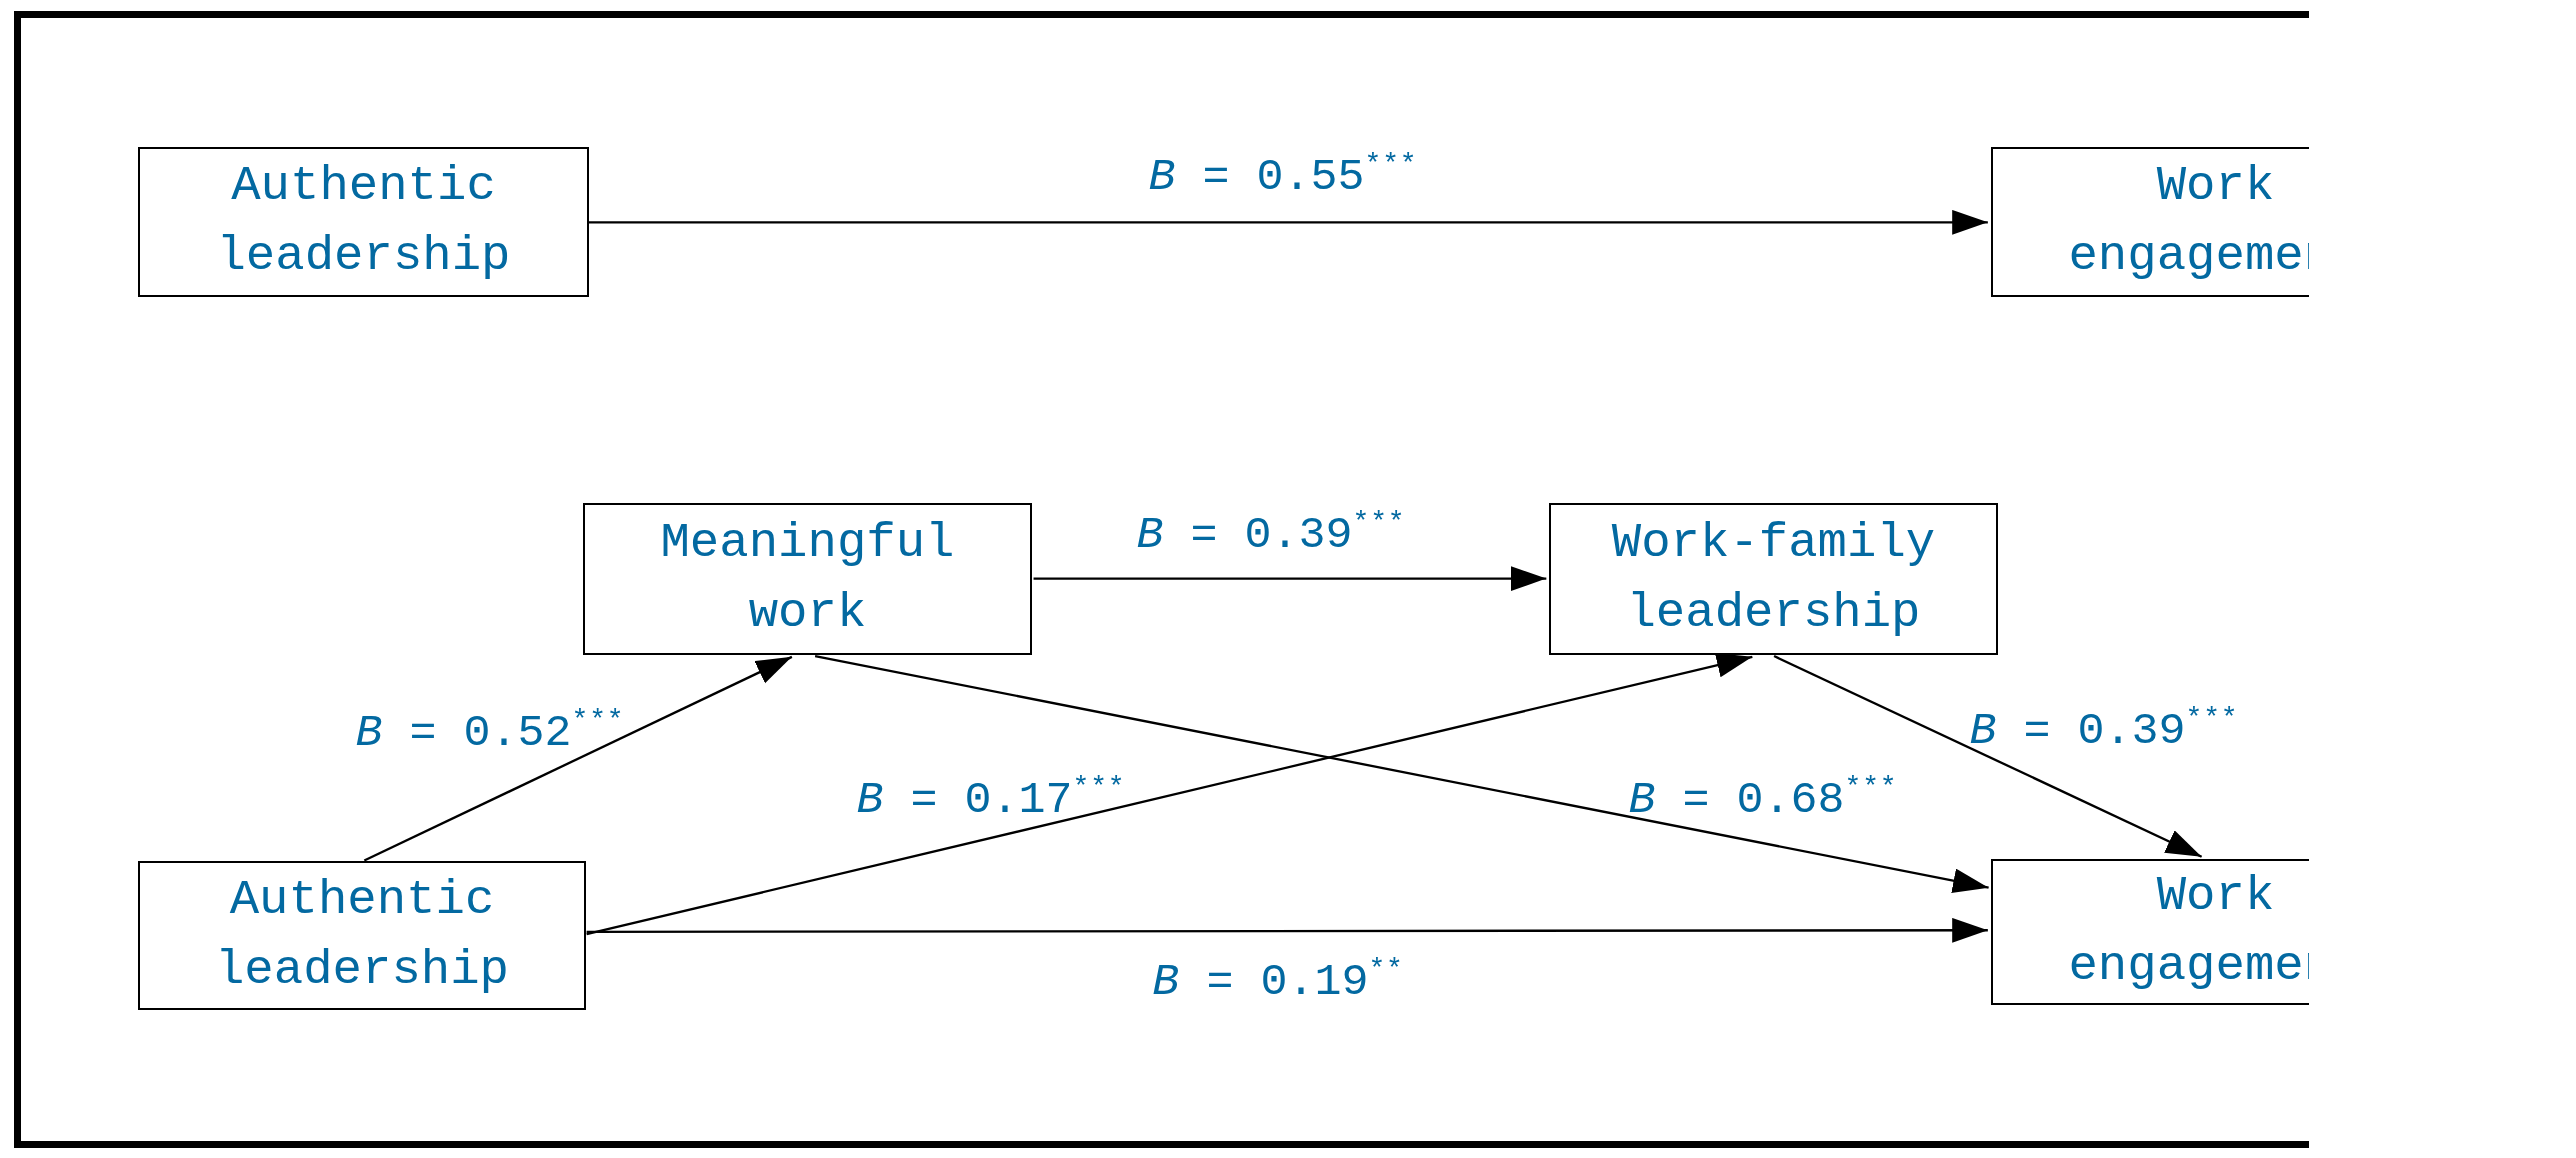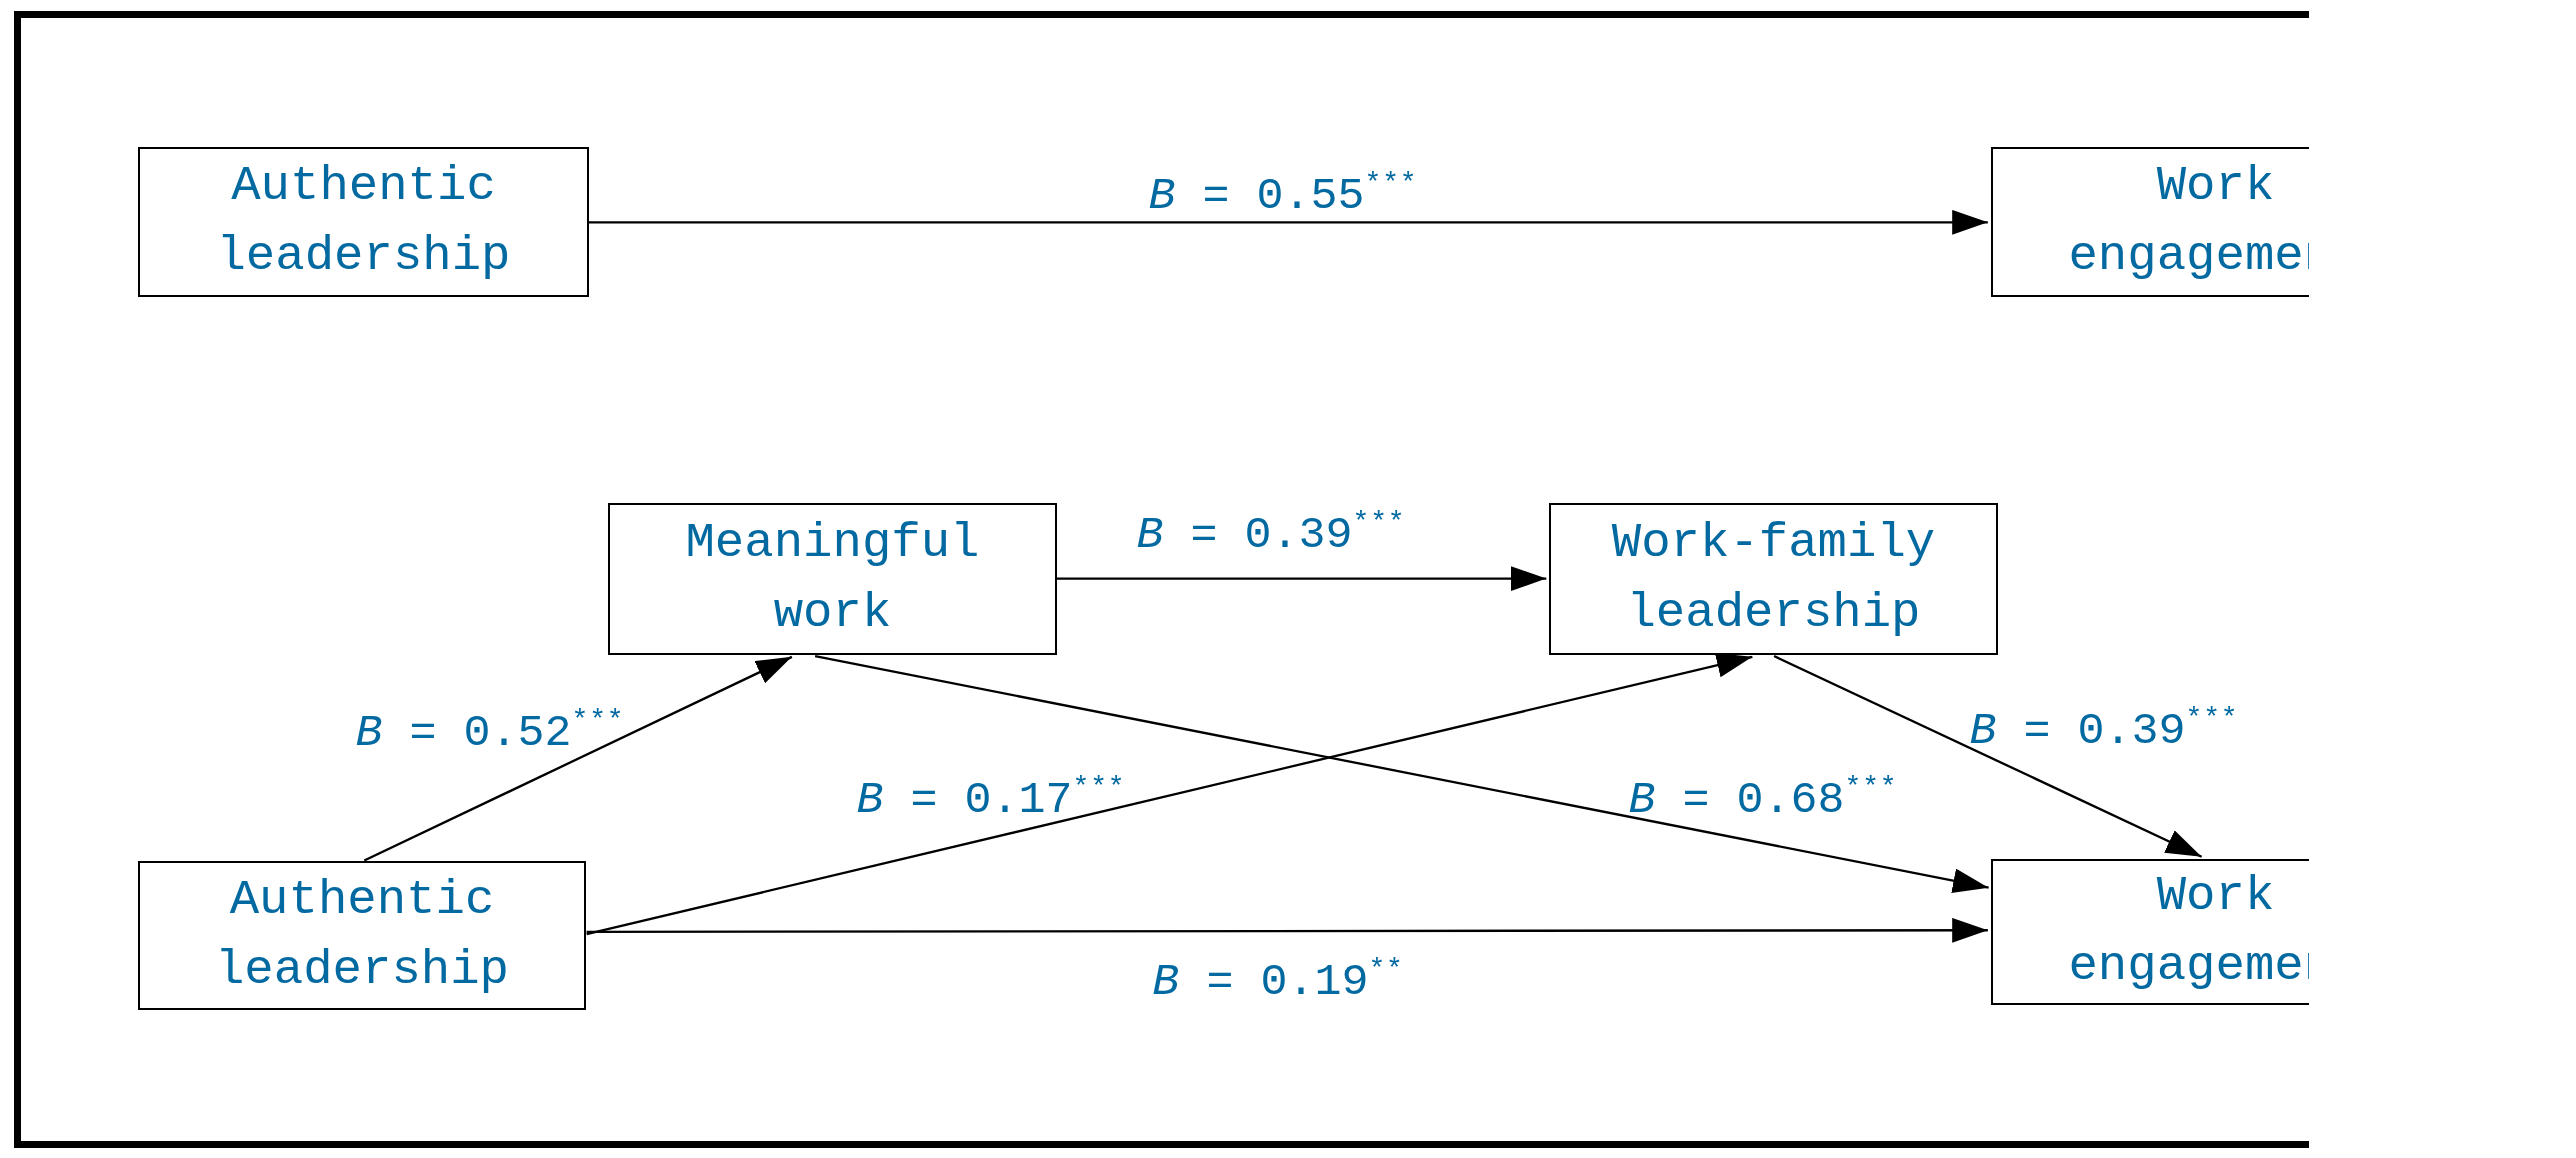--- a/index.html
+++ b/index.html
@@ -97,37 +97,37 @@
   </svg>
 
   <div class="node" style="left:138px; top:147px; width:451px; height:150px;">
     <span class="node-label">Authentic leadership</span>
   </div>
 
   <div class="node" style="left:1991px; top:147px; width:449px; height:150px;">
     <span class="node-label">Work engagement</span>
   </div>
 
-  <div class="node" style="left:583px; top:503px; width:449px; height:152px;margin-left:25px;">
+  <div class="node" style="left:583px; top:503px; width:449px; height:152px;">
     <span class="node-label">Meaningful work</span>
   </div>
 
   <div class="node" style="left:1549px; top:503px; width:449px; height:152px;">
     <span class="node-label">Work-family leadership</span>
   </div>
 
   <div class="node" style="left:138px; top:861px; width:448px; height:149px;">
     <span class="node-label">Authentic leadership</span>
   </div>
 
   <div class="node" style="left:1991px; top:859px; width:449px; height:146px;">
     <span class="node-label">Work engagement</span>
   </div>
 
-  <div class="coef" style="left:1283px; top:177px;margin-top:19px;">
+  <div class="coef" style="left:1283px; top:177px;">
     <i class="coef-var">B</i><span class="coef-val"> = 0.55</span><sup class="coef-stars">***</sup>
   </div>
 
   <div class="coef" style="left:1271px; top:535px;">
     <i class="coef-var">B</i><span class="coef-val"> = 0.39</span><sup class="coef-stars">***</sup>
   </div>
 
   <div class="coef" style="left:490px; top:733px;">
     <i class="coef-var">B</i><span class="coef-val"> = 0.52</span><sup class="coef-stars">***</sup>
   </div>

